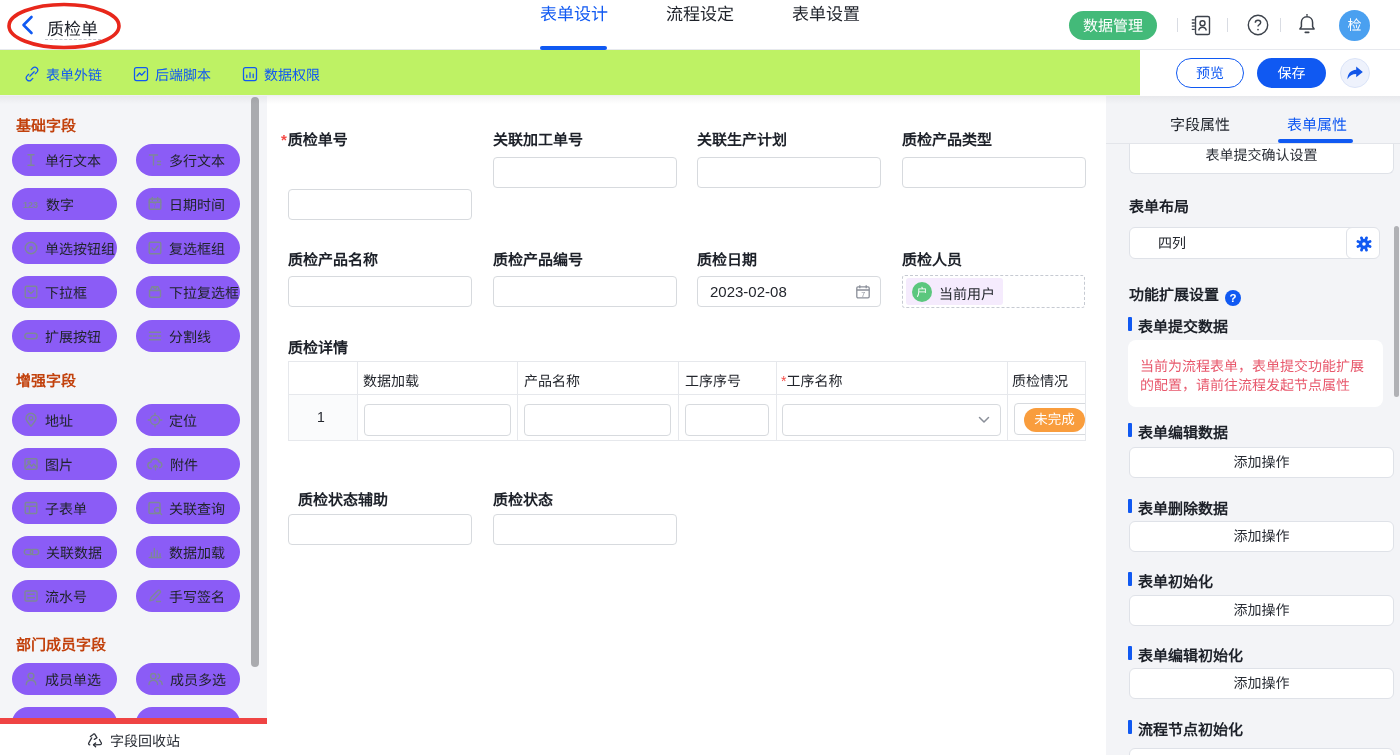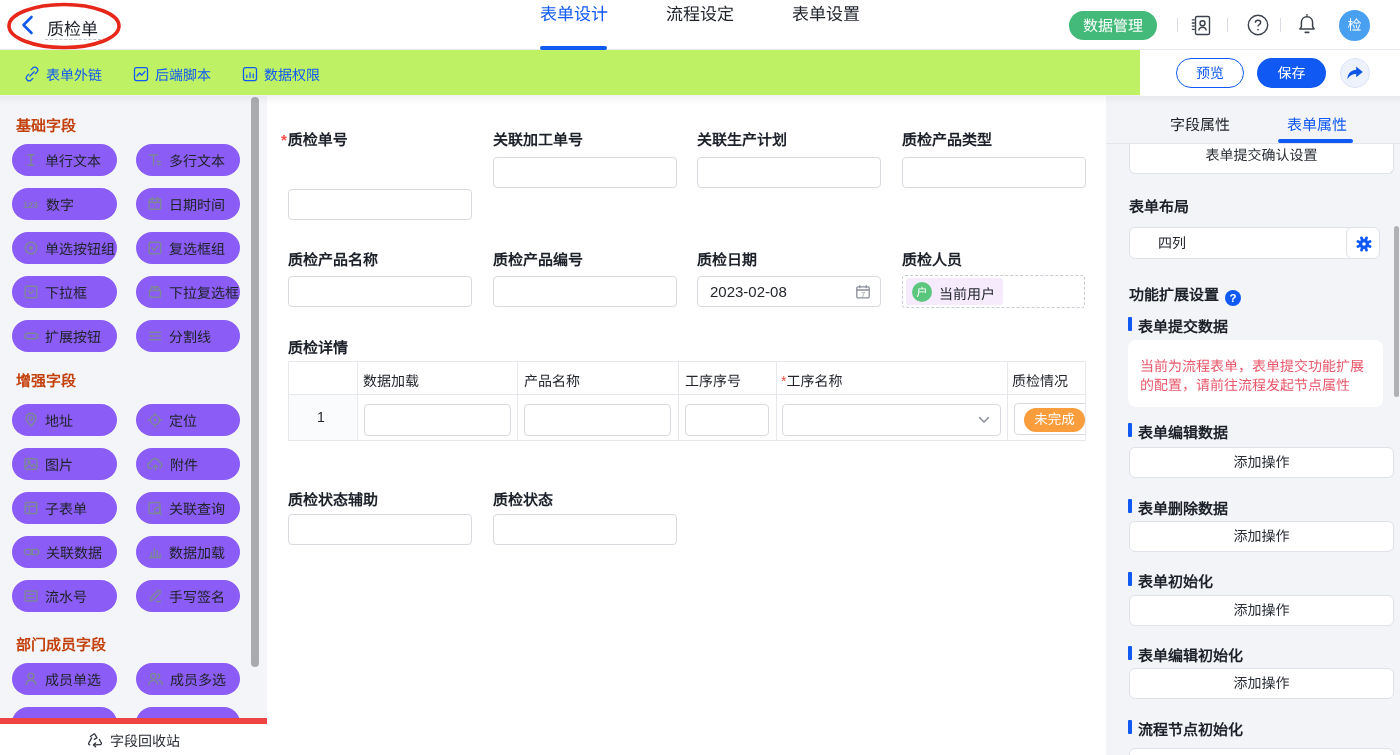--- a/index.html
+++ b/index.html
@@ -269,21 +269,21 @@
     <div class="inp" style="left:396px;top:42px;width:84px;height:32px"></div>
     <div class="inp" style="left:493px;top:42px;width:219px;height:32px">
         <svg style="position:absolute;right:10px;top:11px" width="12" height="8" viewBox="0 0 12 8" fill="none" stroke="#8a8f99" stroke-width="1.5">
           <path d="M1.5 1.5 L6 6 L10.5 1.5" stroke-linecap="round" stroke-linejoin="round"></path>
         </svg>
       </div>
     <div class="inp" style="left:725px;top:41px;width:95px;height:32px"></div>
     <div class="abs" style="left:735px;top:46px;width:61px;height:24px;background:#f99d3d;border-radius:12px;color:#fff;font-size:13.5px;text-align:center;line-height:24px">未完成</div>
   </div>
 
-  <div class="flabel" style="left:21px;top:394px">质检状态辅助</div>
+  <div class="flabel" style="left:31px;top:394px">质检状态辅助</div>
   <div class="flabel" style="left:226px;top:394px">质检状态</div>
   <div class="inp" style="left:21px;top:418px"></div>
   <div class="inp" style="left:226px;top:418px"></div>
 </div>
 <div id="panel">
   <div class="ptab" style="left:64px">字段属性</div>
   <div class="ptab" style="left:181px;color:#1059f2;font-weight:500">表单属性</div>
   <div id="punder"></div>
   <div id="pline"></div>
   <div class="pbtn" style="top:48px;height:30px;border-top:none;border-radius:0 0 6px 6px;line-height:23px">表单提交确认设置</div>

